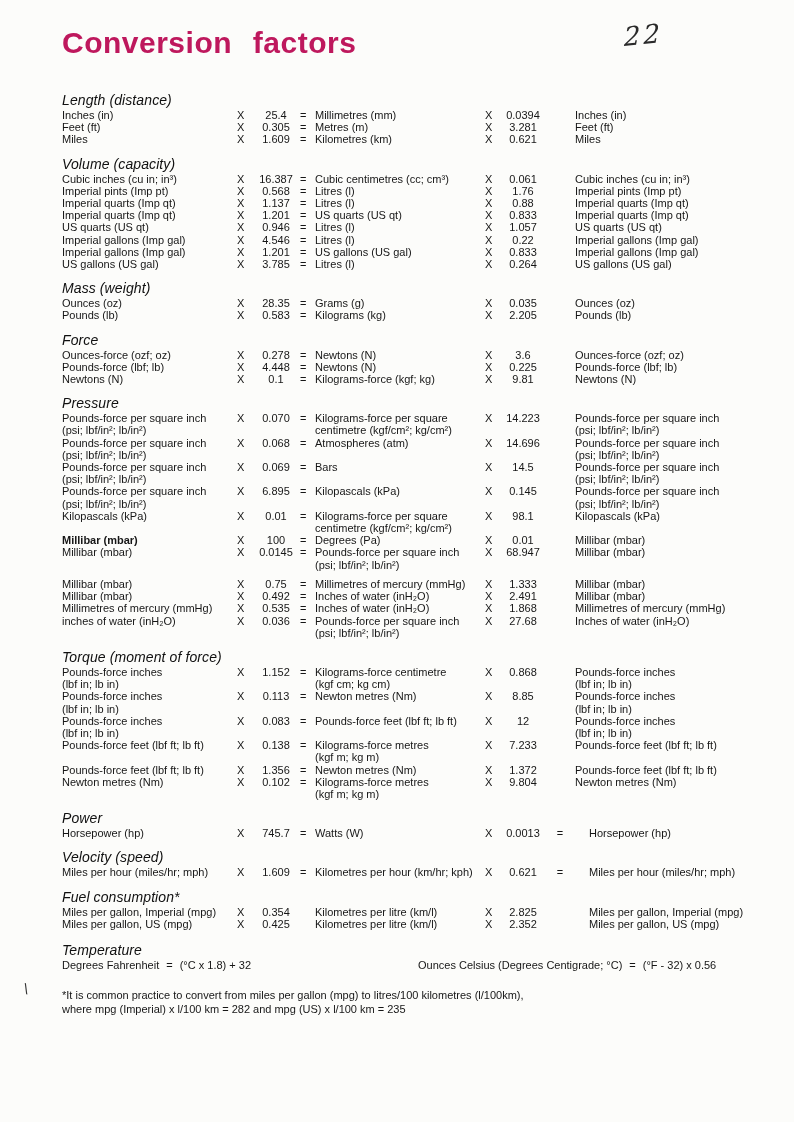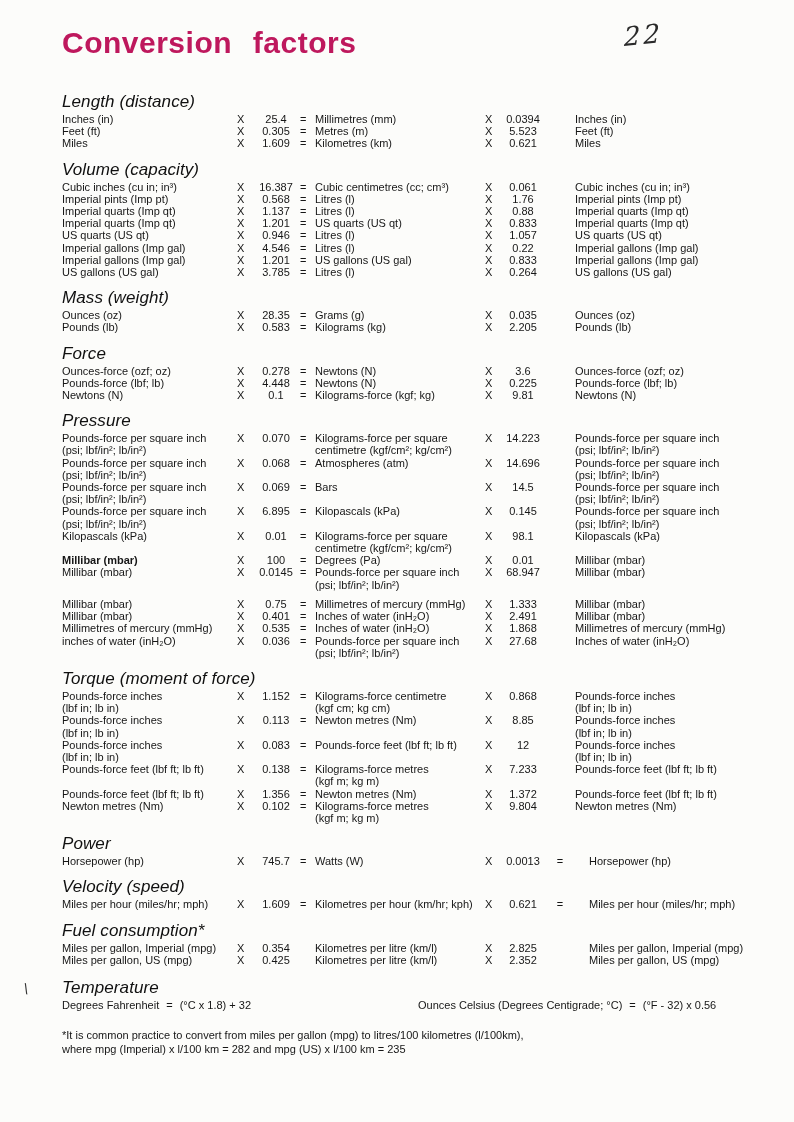--- a/index.html
+++ b/index.html
@@ -14,21 +14,21 @@
     margin:0;color:#be185d;
   }
   .handwritten{
     position:absolute;left:624px;top:20px;
     font-family:"DejaVu Serif",serif;font-style:italic;font-size:26px;
     letter-spacing:3px;color:#2a2a2a;transform:rotate(-6deg) skewX(-6deg);
   }
   .sections{margin-top:32px;}
   .section{margin-top:10px;}
   .section-heading{
-    font-style:italic;font-size:17px;margin:0 0 1px 0;color:#101010;
+    font-style:italic;font-size:14px;margin:0 0 1px 0;color:#101010;
     letter-spacing:0.1px;
   }
   .rowgrid{
     display:grid;
     grid-template-columns:175px 18px 42px 18px 170px 16px 44px 30px 1fr;
     font-size:11px;line-height:12.2px;
   }
   .rowgrid.gap{margin-top:7px;}
   .cell{white-space:nowrap;}
   .c-f1,.c-f2{text-align:center;}
@@ -85,21 +85,21 @@
             <div class="cell c-left">
               <div class="line">Feet (ft)</div>
             </div>
             <div class="cell c-x">X</div>
             <div class="cell c-f1">0.305</div>
             <div class="cell c-eq">=</div>
             <div class="cell c-mid">
               <div class="line">Metres (m)</div>
             </div>
             <div class="cell c-x">X</div>
-            <div class="cell c-f2">5.523</div>
+            <div class="cell c-f2">3.281</div>
             <div class="cell c-eq2"></div>
             <div class="cell c-right">
               <div class="line">Feet (ft)</div>
             </div>
           </div>
           <div class="rowgrid">
             <div class="cell c-left">
               <div class="line">Miles</div>
             </div>
             <div class="cell c-x">X</div>
@@ -493,21 +493,21 @@
             <div class="cell c-eq2"></div>
             <div class="cell c-right">
               <div class="line">Millibar (mbar)</div>
             </div>
           </div>
           <div class="rowgrid">
             <div class="cell c-left">
               <div class="line">Millibar (mbar)</div>
             </div>
             <div class="cell c-x">X</div>
-            <div class="cell c-f1">0.401</div>
+            <div class="cell c-f1">0.492</div>
             <div class="cell c-eq">=</div>
             <div class="cell c-mid">
               <div class="line">Inches of water (inH₂O)</div>
             </div>
             <div class="cell c-x">X</div>
             <div class="cell c-f2">2.491</div>
             <div class="cell c-eq2"></div>
             <div class="cell c-right">
               <div class="line">Millibar (mbar)</div>
             </div>

